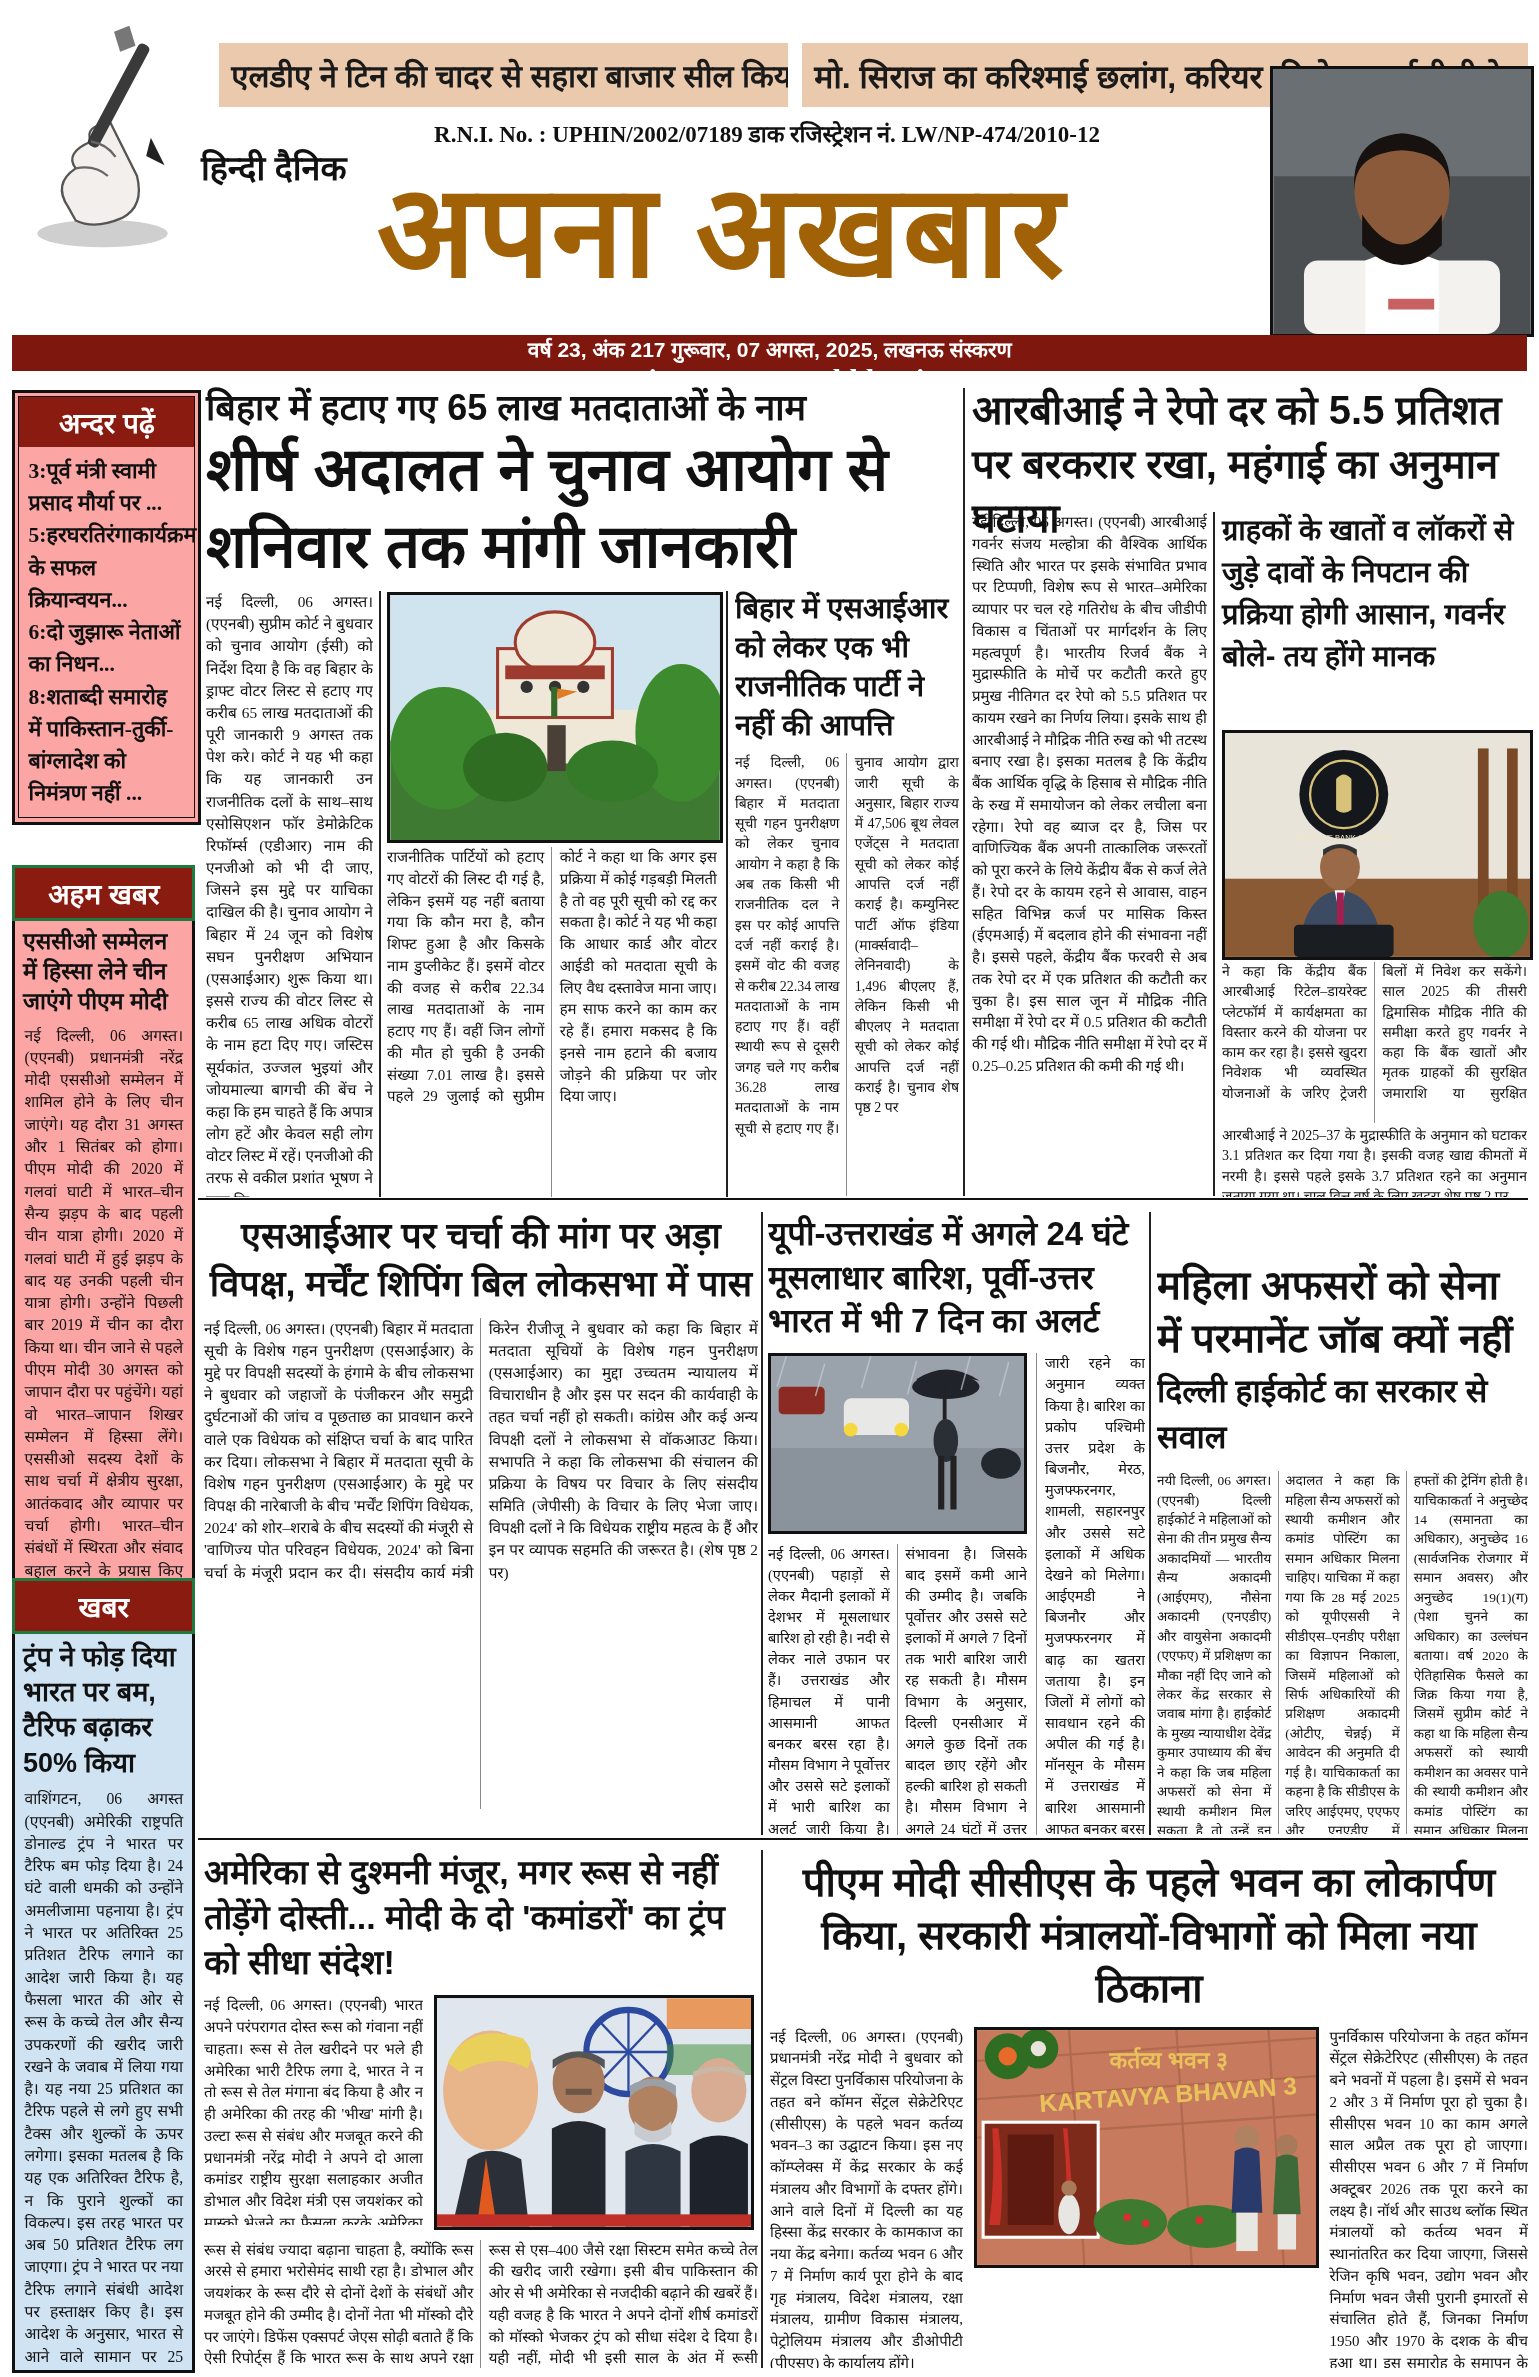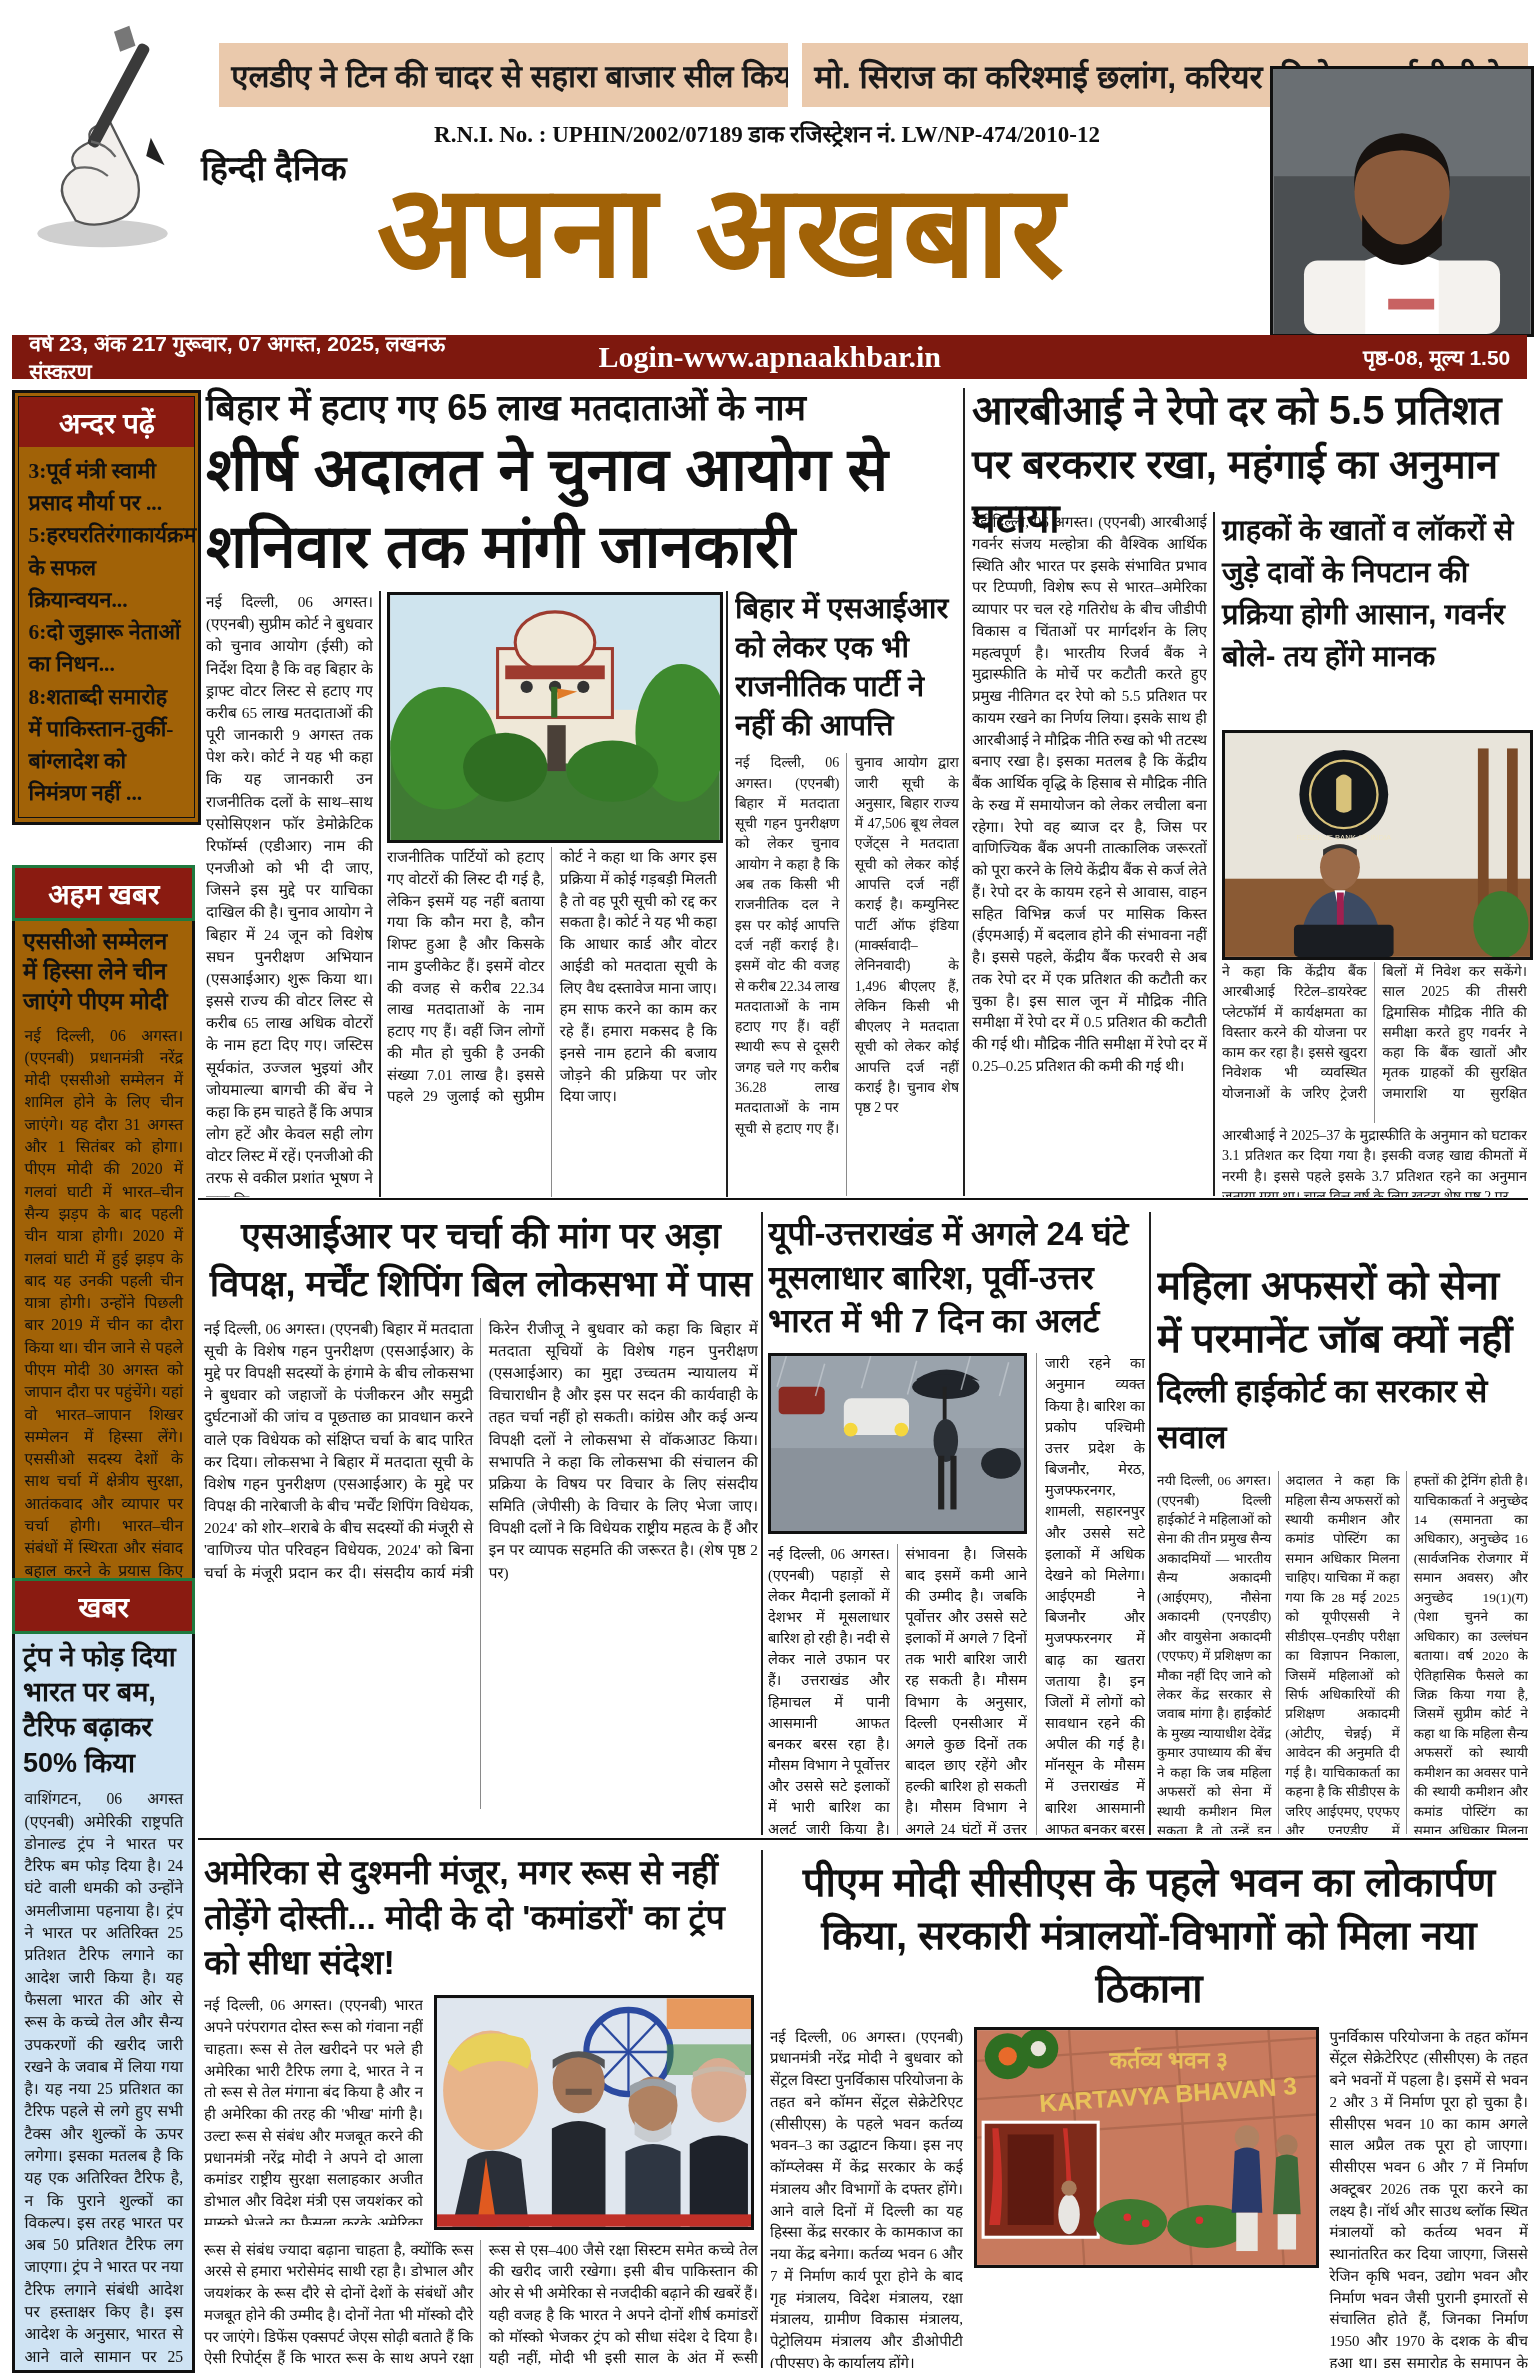--- a/index.html
+++ b/index.html
@@ -15,21 +15,21 @@
   .daily{font-family:"Liberation Sans",sans-serif;font-weight:bold;font-size:34px;}
   .masthead{font-family:"Liberation Sans",sans-serif;font-weight:900;color:#a16207;
             font-size:129px;line-height:1.1;text-align:center;letter-spacing:1.5px;}
   .dateline{background:#7e180e;color:#fff;display:flex;align-items:center;
             font-family:"Liberation Sans",sans-serif;font-weight:bold;font-size:21px;}
   .dateline .dl{flex:1;padding:0 17px;}
   .dateline .dc{flex:1;text-align:center;font-family:"Liberation Serif",serif;font-size:30px;}
   .dateline .dr{flex:1;text-align:right;padding:0 17px;}
 
   
-  .sbox{border:3.1px solid #111;background:#a16207;}
+  .sbox{border:3.1px solid #111;background:#fca5a5;}
   .sbox .inner{border:1.5px solid #111;margin:3.1px;}
   .shead{background:#8a1b11;color:#fff;text-align:center;font-family:"Liberation Sans",sans-serif;
          font-weight:bold;font-size:28px;padding:6.1px 0;}
   .shead.green{border:3.1px solid #1f7a3f;}
   .sitems{padding:7.7px 9.2px;font-weight:bold;font-size:21.5px;line-height:1.5;}
   .sbody{padding:6.1px 9.2px;font-size:15.7px;line-height:1.42;text-align:justify;}
   .shl{font-family:"Liberation Sans",sans-serif;font-weight:bold;font-size:23px;line-height:1.3;
        padding:6.1px 7.7px 1.5px 7.7px;}
   .blue{background:#cfe3f3;}
 
@@ -83,21 +83,21 @@
       <rect width="336" height="140" fill="#6a6f73"></rect>
       <rect x="40" y="250" width="256" height="96" rx="18" fill="#f4f2ee"></rect>
       <path d="M120 250 Q168 230 216 250 L216 346 L120 346 Z" fill="#ffffff"></path>
       <ellipse cx="168" cy="160" rx="62" ry="74" fill="#8a5a3b"></ellipse>
       <path d="M106 160 Q100 90 168 84 Q236 90 230 160 Q232 110 168 106 Q104 110 106 160 Z" fill="#17120f"></path>
       <path d="M116 190 Q168 268 220 190 L220 230 Q168 282 116 230 Z" fill="#17120f"></path>
       <rect x="150" y="300" width="60" height="14" fill="#b02020" opacity="0.7"></rect>
     </svg>
   </div>
 
-  <div class="abs dateline" style="left:12.3px;top:335px;width:1515px;height:44px;">
+  <div class="abs dateline" style="left:12.3px;top:335px;width:1515px;height:36px;flex-direction:column;">
     <span class="dl">वर्ष 23, अंक 217 गुरूवार, 07 अगस्त, 2025, लखनऊ संस्करण</span>
     <span class="dc">Login-www.apnaakhbar.in</span>
     <span class="dr">पृष्ठ-08, मूल्य 1.50</span>
   </div>
 
   <div class="abs sbox" style="left:12.3px;top:390px;width:183px;">
     <div class="inner">
       <div class="shead">अन्दर पढ़ें</div>
       <div class="sitems">
         <div>3:पूर्व मंत्री स्वामी प्रसाद मौर्या पर ...</div>

